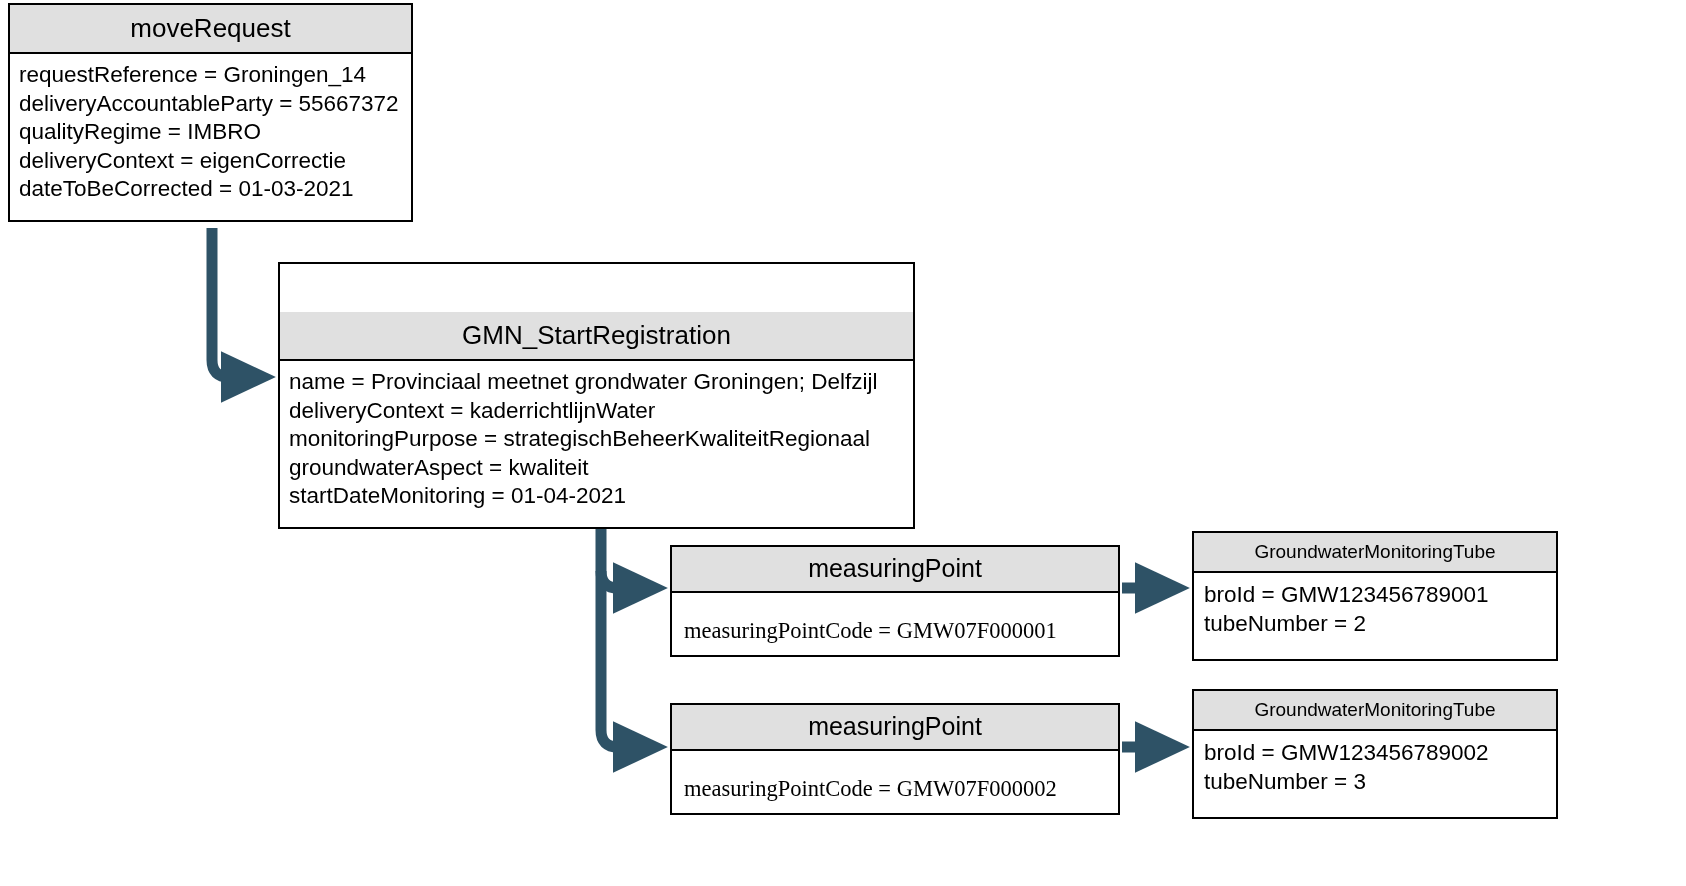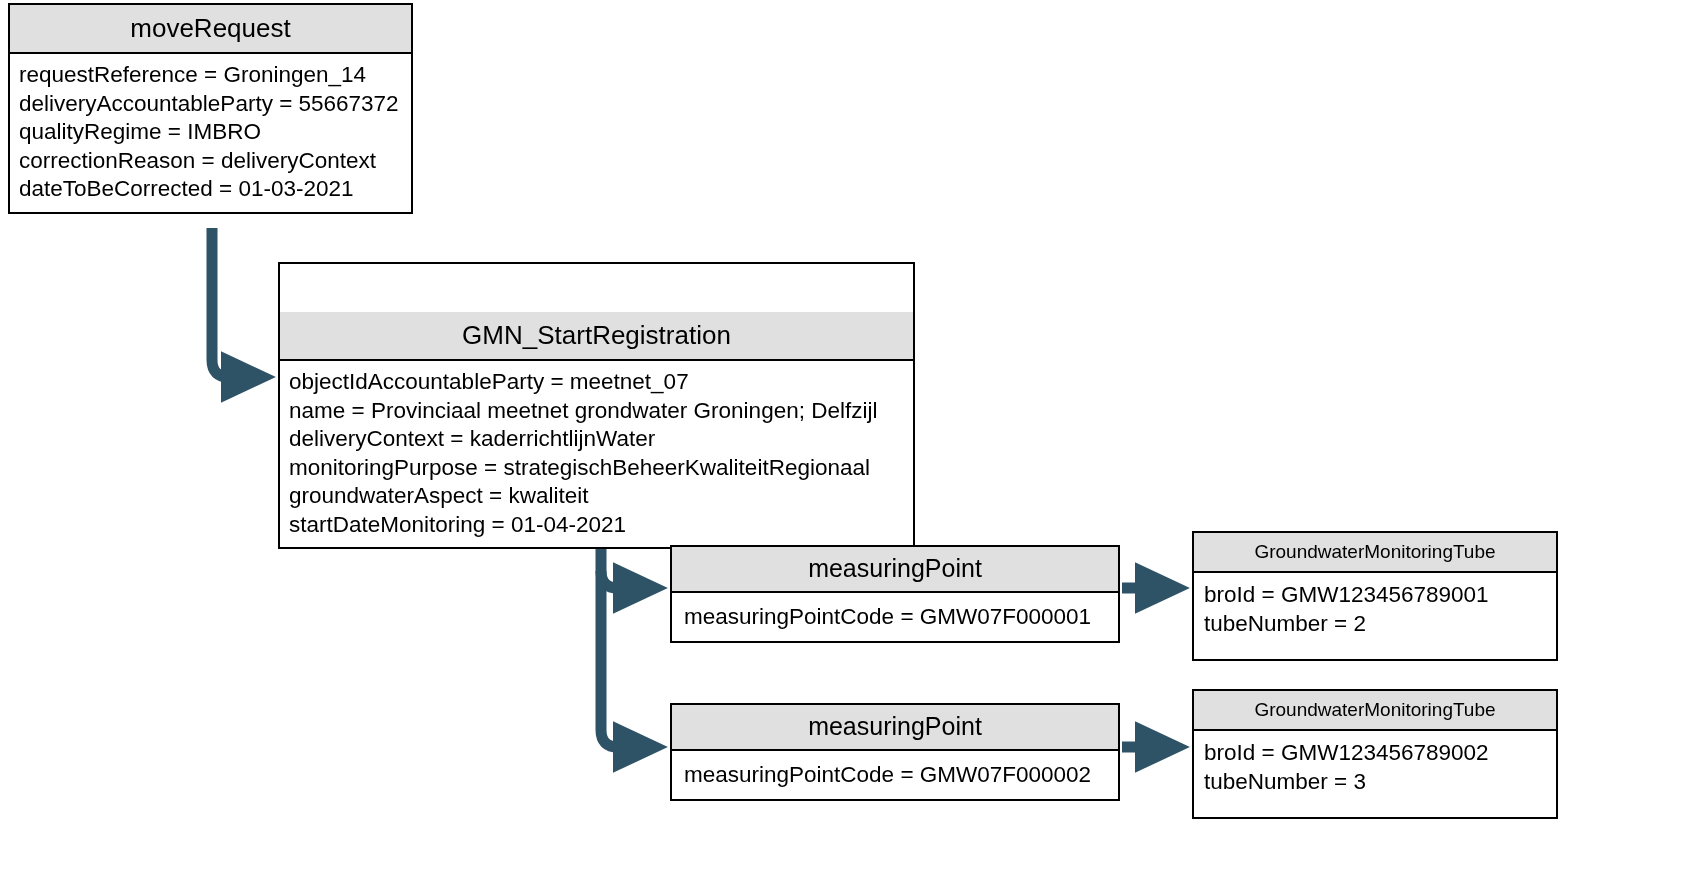--- a/index.html
+++ b/index.html
@@ -43,38 +43,38 @@
     padding: 9px 6px 10px 6px;
     white-space: nowrap;
     overflow: hidden;
   }
   .uml-header.small {
     font-size: 19px;
     text-align: center;
   }
   .uml-attrs {
     box-sizing: border-box;
-    padding: 7px 9px 8px 9px;
+    padding: 7px 9px 16px 9px;
     font-size: 22.5px;
     line-height: 28.5px;
   }
   .uml-attrs .attr {
     white-space: nowrap;
     overflow: hidden;
   }
   
   #box-moveRequest   { left: 8px;    top: 3px;   width: 405px; }
   #box-moveRequest .uml-header { font-size: 26px; padding: 10px 6px 11px; }
 
   #box-startReg      { left: 278px;  top: 262px; width: 637px; }
   #box-startReg .uml-header { font-size: 26px; padding: 10px 6px 11px; margin-top: 48px; }
 
   #box-mp1           { left: 670px;  top: 545px; width: 450px; }
   #box-mp2           { left: 670px;  top: 703px; width: 450px; }
-  #box-mp1 .uml-attrs, #box-mp2 .uml-attrs { padding: 10px 12px 9px 12px; }
+  #box-mp1 .uml-attrs, #box-mp2 .uml-attrs { padding: 24px 12px 9px 12px; font-family: Liberation Serif, serif; }
 
   #box-tube1         { left: 1192px; top: 531px; width: 366px; }
   #box-tube2         { left: 1192px; top: 689px; width: 366px; }
   #box-tube1 .uml-attrs, #box-tube2 .uml-attrs { padding: 8px 10px 21px 10px; }
 </style>
 </head>
 <body>
 
 <div id="canvas">
 
@@ -95,29 +95,28 @@
 
     <path d="M 1122,747 L 1158,747" fill="none" stroke="#2e5266" stroke-width="11" stroke-linecap="butt" marker-end="url(#arrowhead)"></path>
   </svg>
 
   <div class="uml-box" id="box-moveRequest">
     <div class="uml-header">moveRequest</div>
     <div class="uml-attrs">
       <div class="attr">requestReference = Groningen_14</div>
       <div class="attr">deliveryAccountableParty = 55667372</div>
       <div class="attr">qualityRegime = IMBRO</div>
-      <div class="attr">correctionReason = deliveryContext</div>
+      <div class="attr">deliveryContext = eigenCorrectie</div>
       <div class="attr">dateToBeCorrected = 01-03-2021</div>
     </div>
   </div>
 
   <div class="uml-box" id="box-startReg">
     <div class="uml-header">GMN_StartRegistration</div>
     <div class="uml-attrs">
-      <div class="attr">objectIdAccountableParty = meetnet_07</div>
       <div class="attr">name = Provinciaal meetnet grondwater Groningen; Delfzijl</div>
       <div class="attr">deliveryContext = kaderrichtlijnWater</div>
       <div class="attr">monitoringPurpose = strategischBeheerKwaliteitRegionaal</div>
       <div class="attr">groundwaterAspect = kwaliteit</div>
       <div class="attr">startDateMonitoring = 01-04-2021</div>
     </div>
   </div>
 
   <div class="uml-box" id="box-mp1">
     <div class="uml-header">measuringPoint</div>

